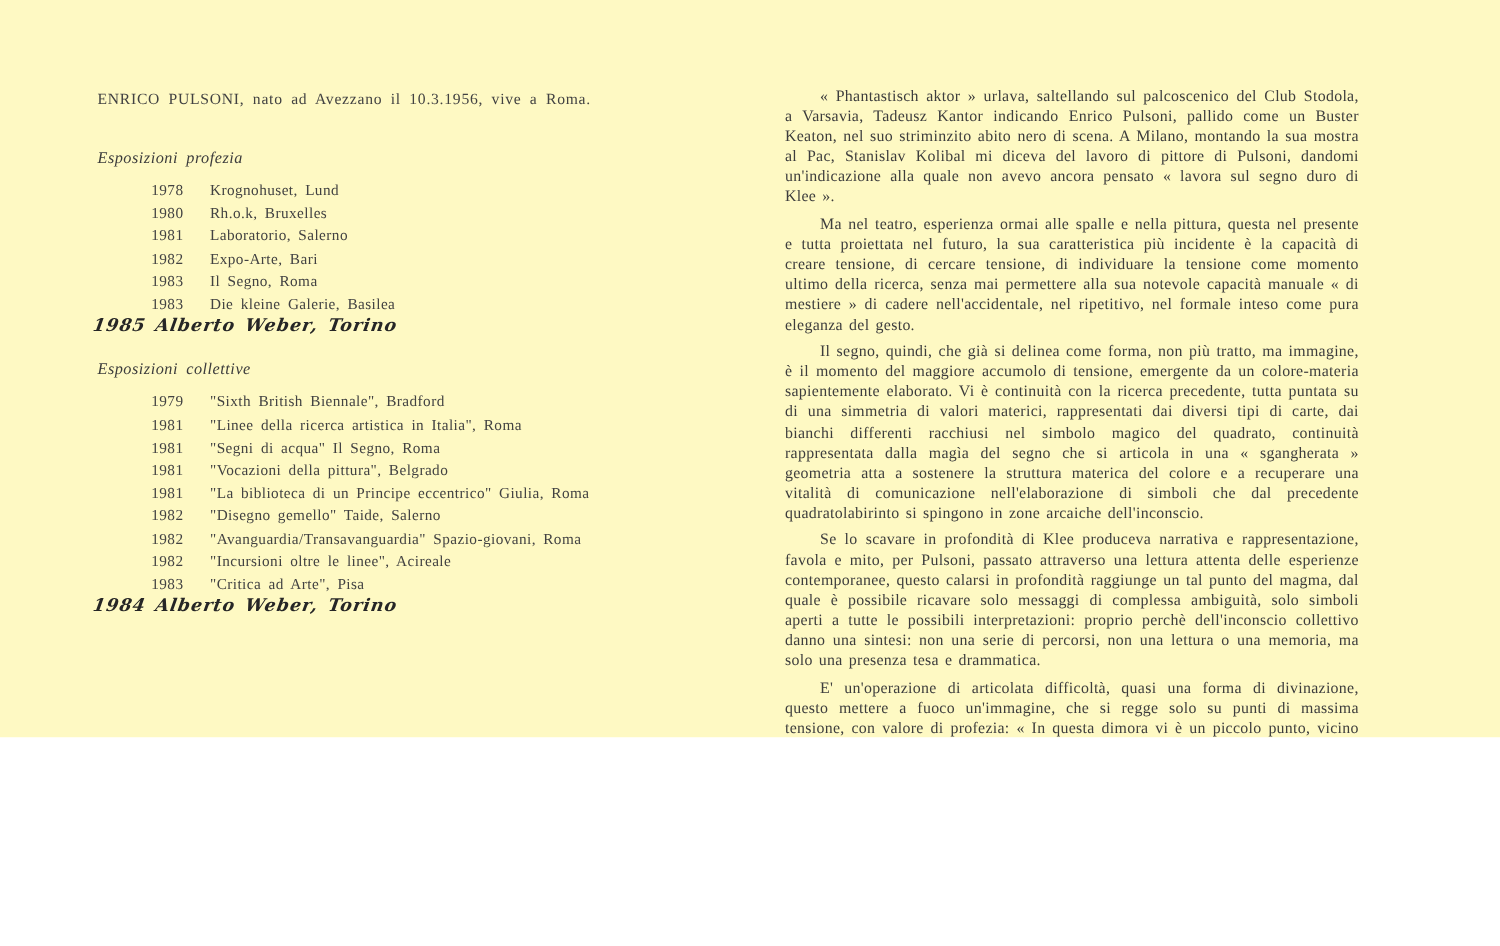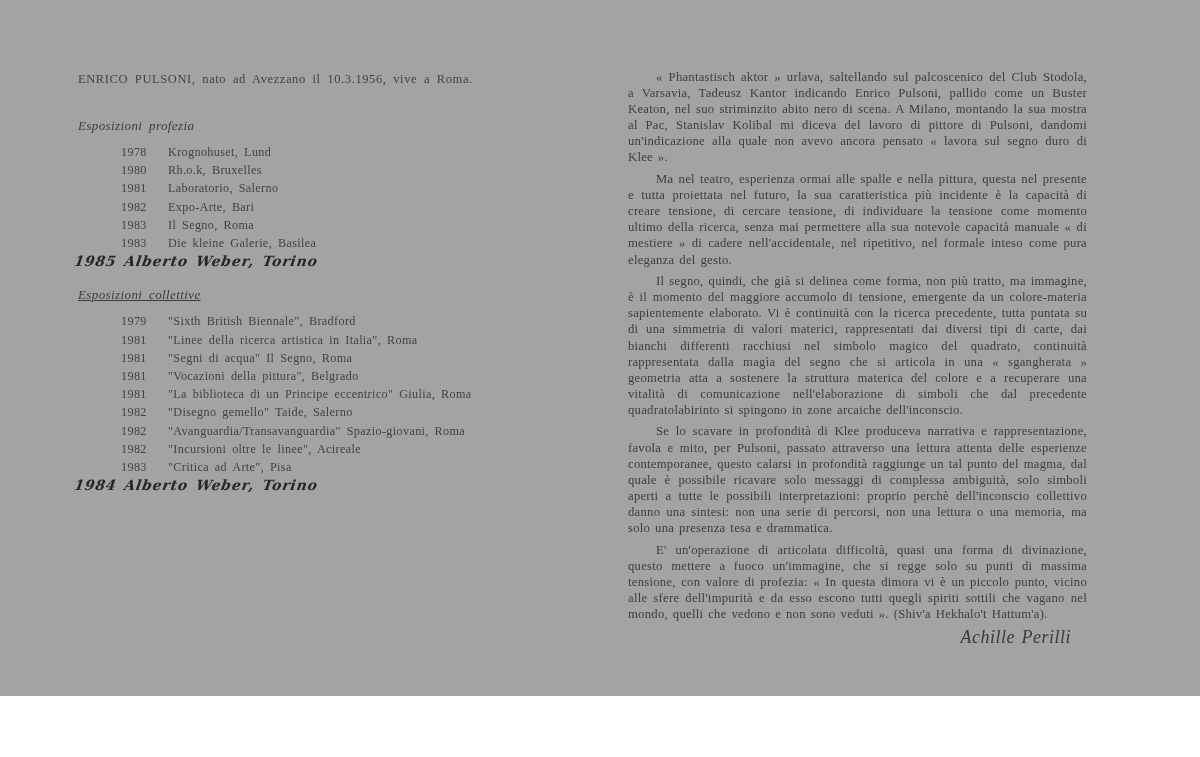--- a/index.html
+++ b/index.html
@@ -4,22 +4,22 @@
 <style>
   html, body {
     margin: 0;
     padding: 0;
     background: #ffffff;
     font-family: "Liberation Serif", "DejaVu Serif", serif;
   }
   .spread {
     position: relative;
     width: 1200px;
-    height: 696px;
-    background: #a3a3a3;
+    height: 590px;
+    background: #fef9c3;
     overflow: hidden;
     color: #3f3f3f;
   }
 
   
   .left-page {
     position: absolute;
     left: 78px;
     top: 72px;
     width: 470px;
@@ -31,21 +31,21 @@
     color: #424242;
   }
   .section-title {
     font-style: italic;
     font-size: 13px;
     letter-spacing: 0.4px;
     word-spacing: 3px;
     color: #3c3c3c;
   }
   .section-title.personal   { margin-top: 31px; }
-  .section-title.collective { margin-top: 17px; text-decoration: underline; }
+  .section-title.collective { margin-top: 17px; }
   .exh-list {
     margin-top: 9px;
     font-size: 12.2px;
     line-height: 18.2px;
     letter-spacing: 0.35px;
     word-spacing: 2.5px;
     color: #424242;
   }
   .exh-row { white-space: nowrap; margin-left: 43px; }
   .exh-year {

